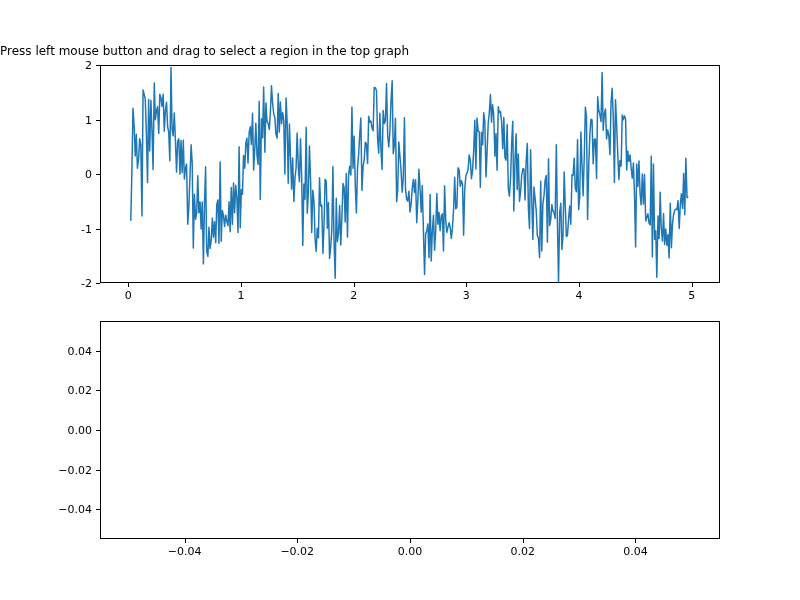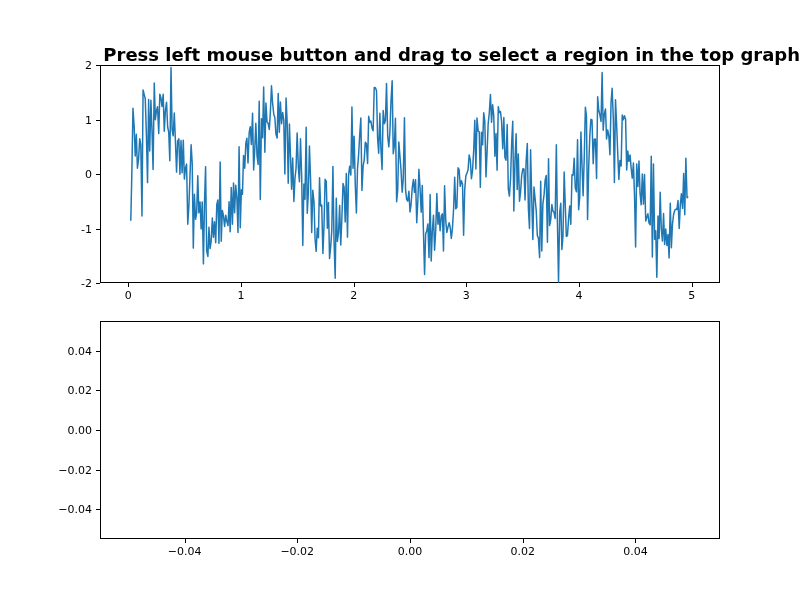--- a/index.html
+++ b/index.html
@@ -19,23 +19,22 @@
   }
   .axes {
     position: absolute;
     border: 1px solid #000;
     box-sizing: border-box;
     background: #fff;
   }
   .title {
     position: absolute;
     width: 100%;
-    text-align: right;
-    font-size: 18px;
-    font-weight: bold;
+    text-align: left;
+    font-size: 12px;
   }
   .tick-label-x {
     position: absolute;
     transform: translateX(-50%);
     font-size: 11px;
   }
   .tick-label-y {
     position: absolute;
     transform: translateY(-50%);
     text-align: right;

